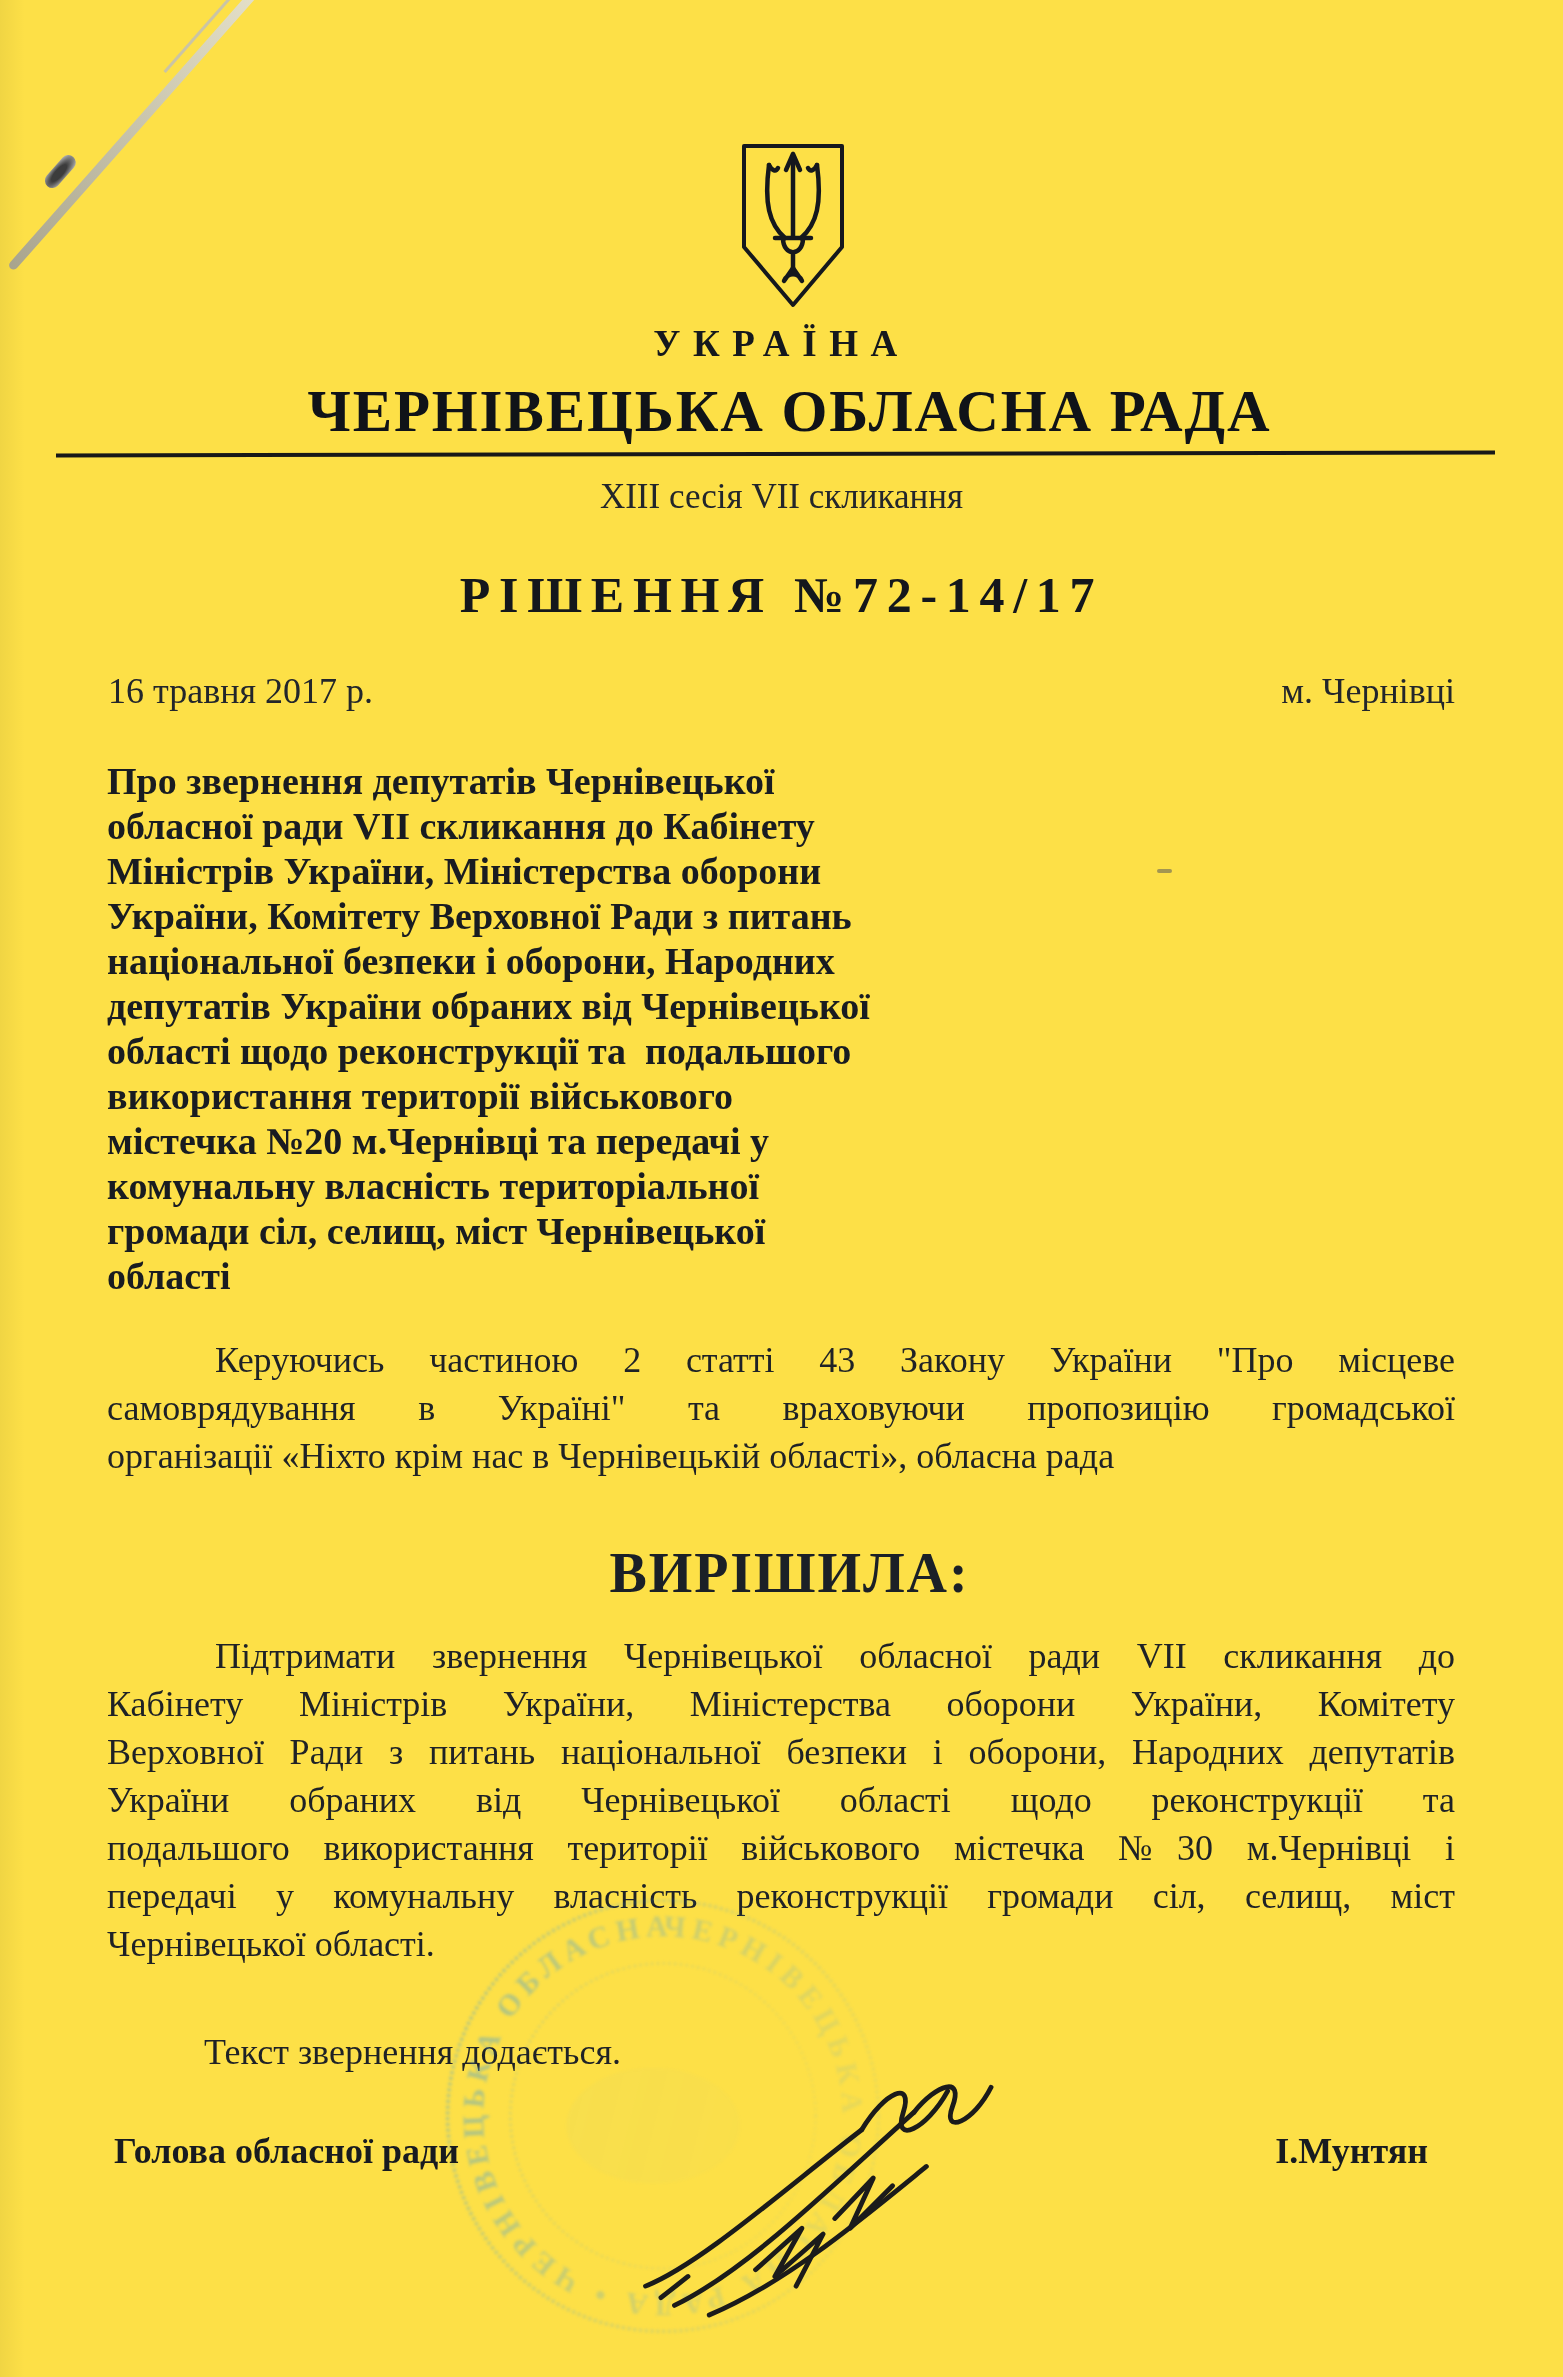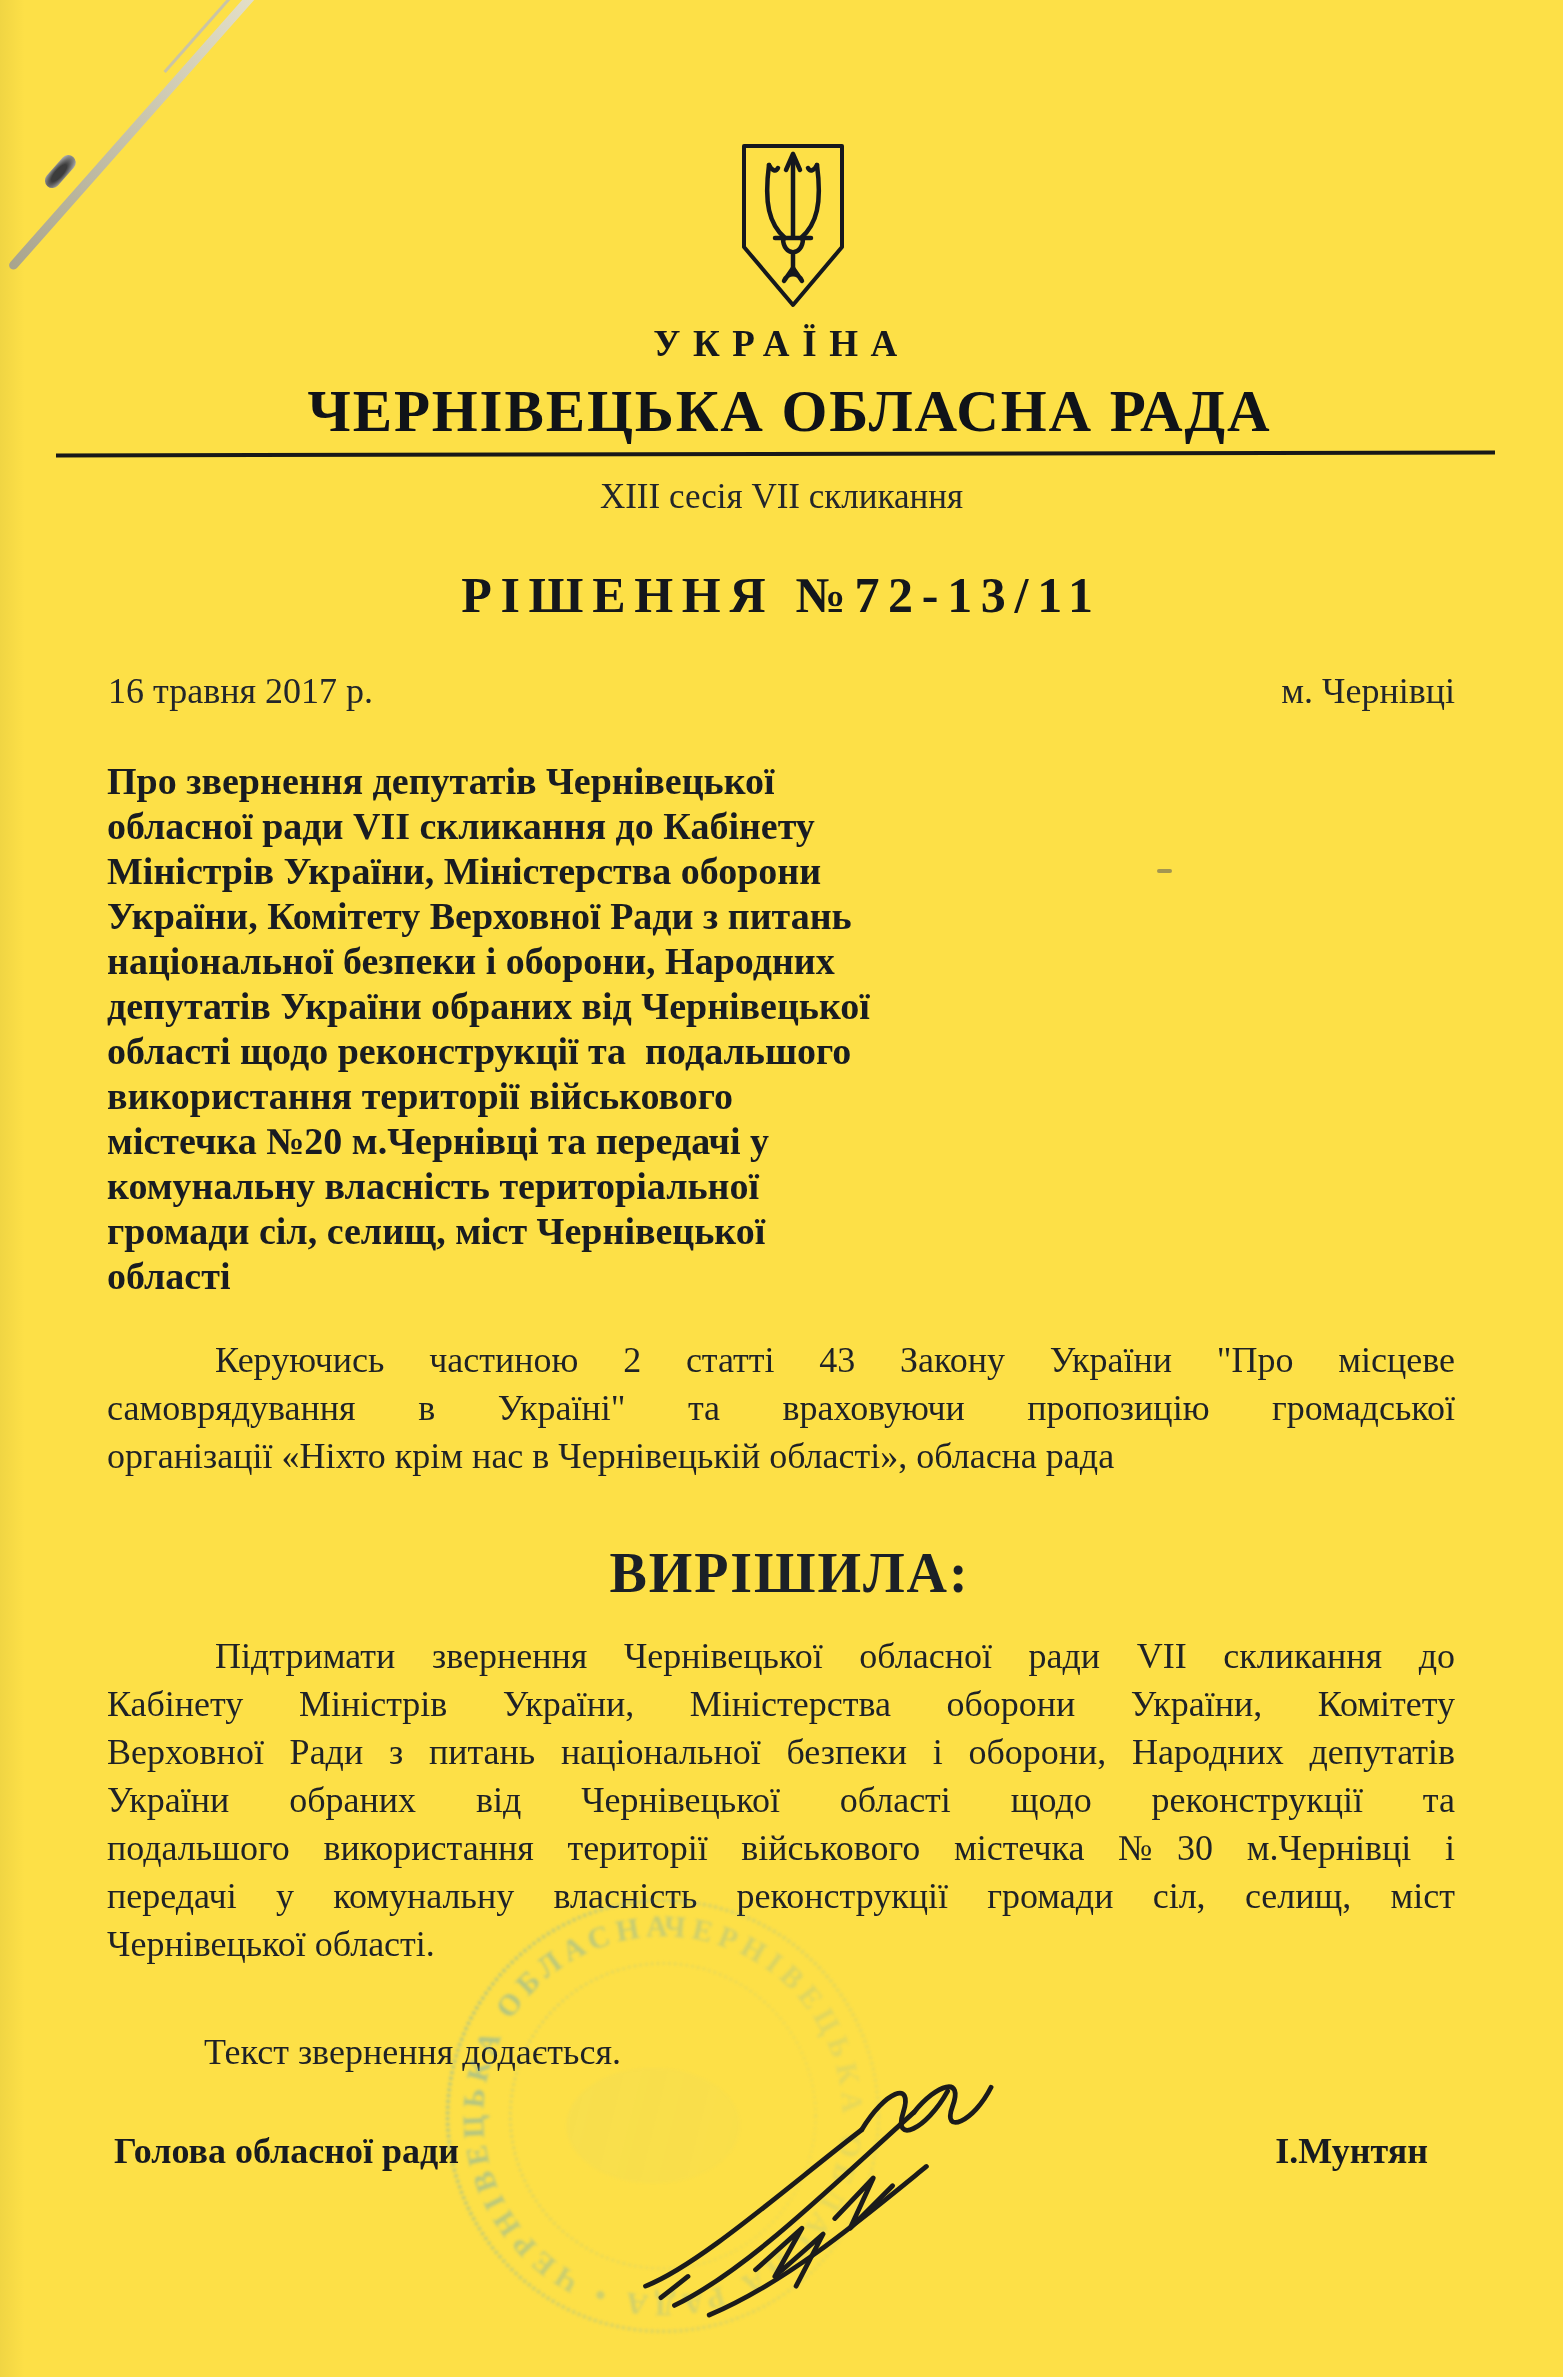--- a/index.html
+++ b/index.html
@@ -115,21 +115,21 @@
       <path d="M45,97 C45,116 65,116 65,97"></path>
       <path d="M55,114 V132"></path>
       <path d="M46,140 C50,131 60,131 64,140 L55,127 Z"></path>
     </g>
   </svg>
 
   <div class="country">УКРАЇНА</div>
   <div class="council">ЧЕРНІВЕЦЬКА ОБЛАСНА РАДА</div>
   <div class="rule"></div>
   <div class="session">XIII сесія VII скликання</div>
-  <div class="decision">РІШЕННЯ №72-13/11</div>
+  <div class="decision">РІШЕННЯ №72-14/17</div>
 
   <div class="daterow">
     <span>16 травня 2017 р.</span>
     <span>м. Чернівці</span>
   </div>
 
   <div class="subject">
     <div>Про звернення депутатів Чернівецької</div>
     <div>обласної ради VII скликання до Кабінету</div>
     <div>Міністрів України, Міністерства оборони</div>

